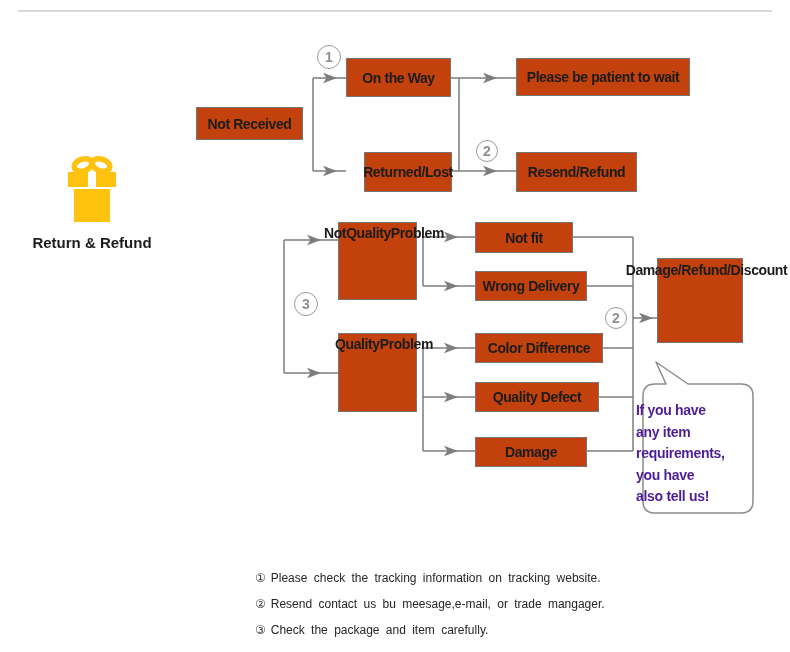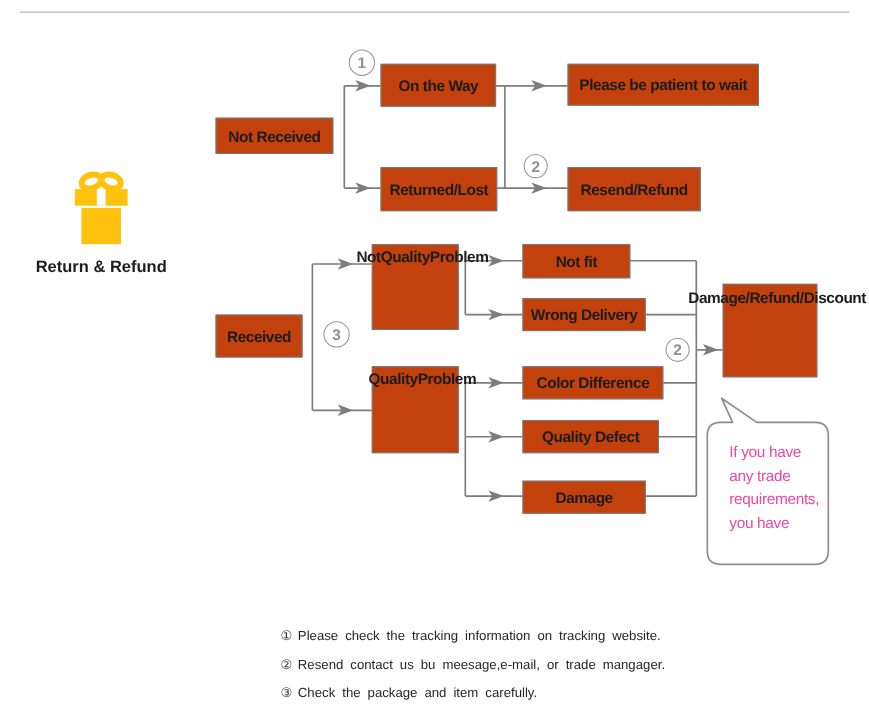--- a/index.html
+++ b/index.html
@@ -9,22 +9,22 @@
   .box{position:absolute;background:#c2410c;border:1px solid #767676;box-sizing:border-box;
        display:flex;align-items:center;justify-content:center;
        font-size:14px;font-weight:bold;letter-spacing:-0.4px;color:#1c1c1c;white-space:nowrap;}
   .box.multi{flex-direction:row;align-items:flex-start;justify-content:center;
        padding-left:13px;line-height:21px;}
   .marker{position:absolute;border:1.5px solid #9a9a9a;border-radius:50%;box-sizing:border-box;
        display:flex;align-items:center;justify-content:center;
        font-size:14px;font-weight:bold;color:#8f8f8f;background:#fff;}
   .brand-label{position:absolute;left:14px;top:234px;width:156px;text-align:center;
        font-size:15px;font-weight:bold;color:#1d1d1d;}
-  .bubble-text{position:absolute;left:663px;top:400px;width:102px;
-       font-size:14px;font-weight:normal;letter-spacing:-0.3px;line-height:21.5px;color:#ec4899;}
+  .bubble-text{position:absolute;left:636px;top:400px;width:102px;
+       font-size:14px;font-weight:bold;letter-spacing:-0.3px;line-height:21.5px;color:#4c1d95;}
   .fn{position:absolute;left:255px;font-size:12px;color:#262626;word-spacing:3px;white-space:nowrap;}
   .fn .fn-marker{margin-right:5px;color:#3a3a3a;}
 </style>
 </head>
 <body>
 
 <div class="stage">
 
   <svg class="layer" width="790" height="652" viewBox="0 0 790 652">
 
@@ -64,24 +64,23 @@
       <rect x="4" y="17" width="48" height="15" fill="#FFC20E"></rect>
       <rect x="10" y="34" width="36" height="33" fill="#FFC20E"></rect>
       <rect x="24" y="17" width="8" height="15" fill="#ffffff"></rect>
     </g>
   </svg>
   <div class="brand-label">Return &amp; Refund</div>
 
   <div class="box" style="left:196px;top:107px;width:107px;height:33px">Not Received</div>
   <div class="box" style="left:346px;top:58px;width:105px;height:39px">On the Way</div>
   <div class="box" style="left:516px;top:58px;width:174px;height:38px">Please be patient to wait</div>
-  <div class="box" style="left:346px;top:152px;width:106px;height:40px">Returned/Lost</div>
+  <div class="box" style="left:364px;top:152px;width:88px;height:40px">Returned/Lost</div>
   <div class="box" style="left:516px;top:152px;width:121px;height:40px">Resend/Refund</div>
 
-  <div class="box" style="left:196px;top:286px;width:79px;height:39px">Received</div>
 
   <div class="box multi" style="left:338px;top:222px;width:79px;height:78px">
     <span>Not</span>
     <span>Quality</span>
     <span>Problem</span>
   </div>
   <div class="box multi" style="left:338px;top:333px;width:79px;height:79px">
     <span>Quality</span>
     <span>Problem</span>
   </div>
@@ -98,23 +97,24 @@
     <span>Discount</span>
   </div>
 
   <div class="marker" style="left:317px;top:45px;width:24px;height:24px">1</div>
   <div class="marker" style="left:476px;top:140px;width:22px;height:22px">2</div>
   <div class="marker" style="left:294px;top:292px;width:24px;height:24px">3</div>
   <div class="marker" style="left:605px;top:307px;width:22px;height:22px">2</div>
 
   <div class="bubble-text">
     <div>If you have</div>
-    <div>any trade</div>
+    <div>any item</div>
     <div>requirements,</div>
     <div>you have</div>
+    <div>also tell us!</div>
   </div>
 
   <div class="fn" style="top:571px">
     <span class="fn-marker">①</span><span>Please check the tracking information on tracking website.</span>
   </div>
   <div class="fn" style="top:597px">
     <span class="fn-marker">②</span><span>Resend contact us bu meesage,e-mail, or trade mangager.</span>
   </div>
   <div class="fn" style="top:623px">
     <span class="fn-marker">③</span><span>Check the package and item carefully.</span>

